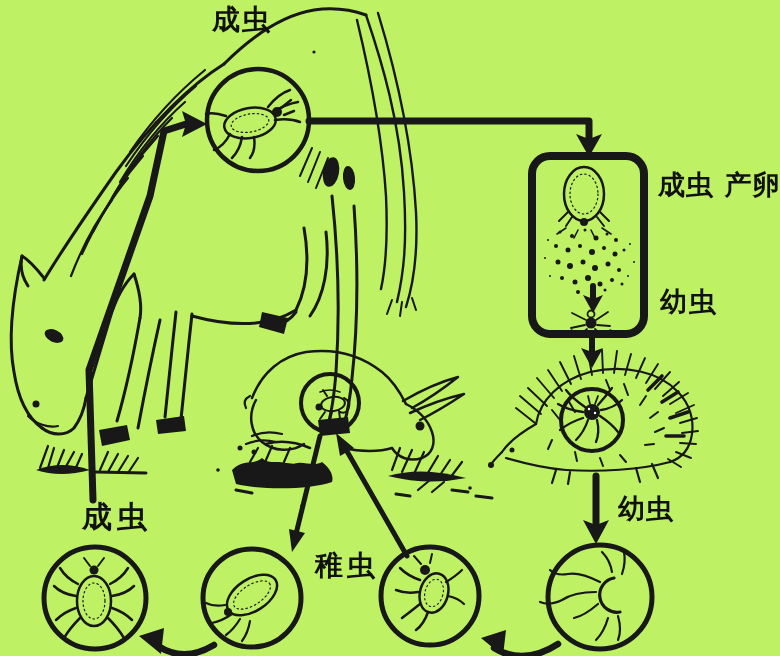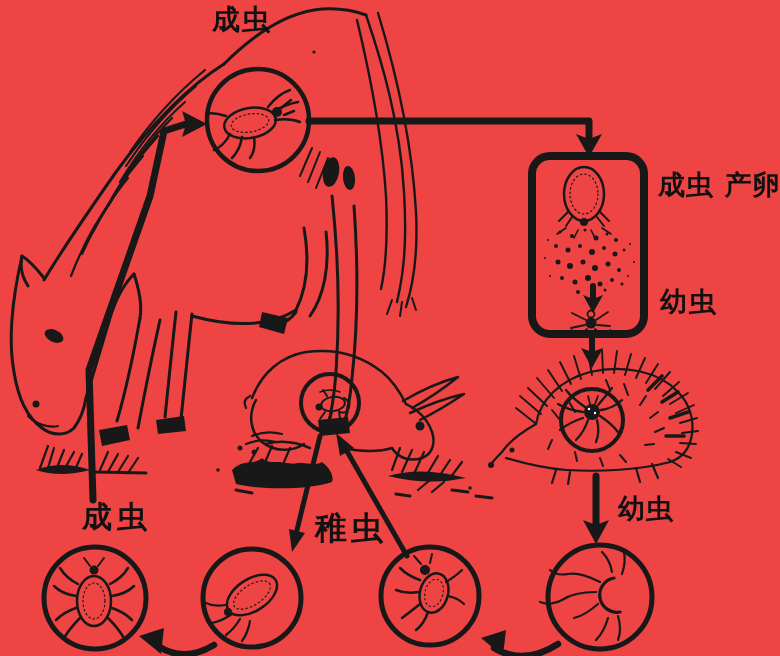--- a/index.html
+++ b/index.html
@@ -1,16 +1,16 @@
 <!DOCTYPE html>
 <html><head>
 <meta charset="utf-8">
 <style>
   html,body{margin:0;padding:0;background:#fff;}
-  .stage{position:relative;width:780px;height:656px;background:#ef4444;overflow:hidden;
+  .stage{position:relative;width:780px;height:656px;background:#bef264;overflow:hidden;
          font-family:"DejaVu Sans","Liberation Sans",sans-serif;}
   .stage svg{position:absolute;left:0;top:0;}
   .label{position:absolute;color:#111;font-weight:600;white-space:nowrap;line-height:1;}
   .ink{stroke:#181818;fill:none;stroke-linecap:round;stroke-linejoin:round;}
   .fill{fill:#181818;stroke:none;}
 </style>
 </head>
 <body>
 
 <div class="stage">
@@ -307,15 +307,15 @@
     <path d="M 139,636 L 164,628 L 161,654 Z"></path>
     <path d="M 336,433 L 354,448 L 340,456 Z"></path>
     <path d="M 292,552 L 305,533 L 289,529 Z"></path>
   </g>
 </svg>
 
   <div class="label" style="left:212px;top:6px;font-size:28px;letter-spacing:2px;">成虫</div>
   <div class="label" style="left:658px;top:171px;font-size:27px;letter-spacing:1px;text-align:center;">成虫 产卵</div>
   <div class="label" style="left:660px;top:288px;font-size:27px;letter-spacing:2px;">幼虫</div>
   <div class="label" style="left:618px;top:495px;font-size:27px;letter-spacing:1px;">幼虫</div>
-  <div class="label" style="left:315px;top:512px;font-size:32px;letter-spacing:4px;">稚虫</div>
+  <div class="label" style="left:315px;top:552px;font-size:28px;letter-spacing:4px;">稚虫</div>
   <div class="label" style="left:82px;top:502px;font-size:30px;letter-spacing:5px;">成虫</div>
 </div>
 
 </body></html>

